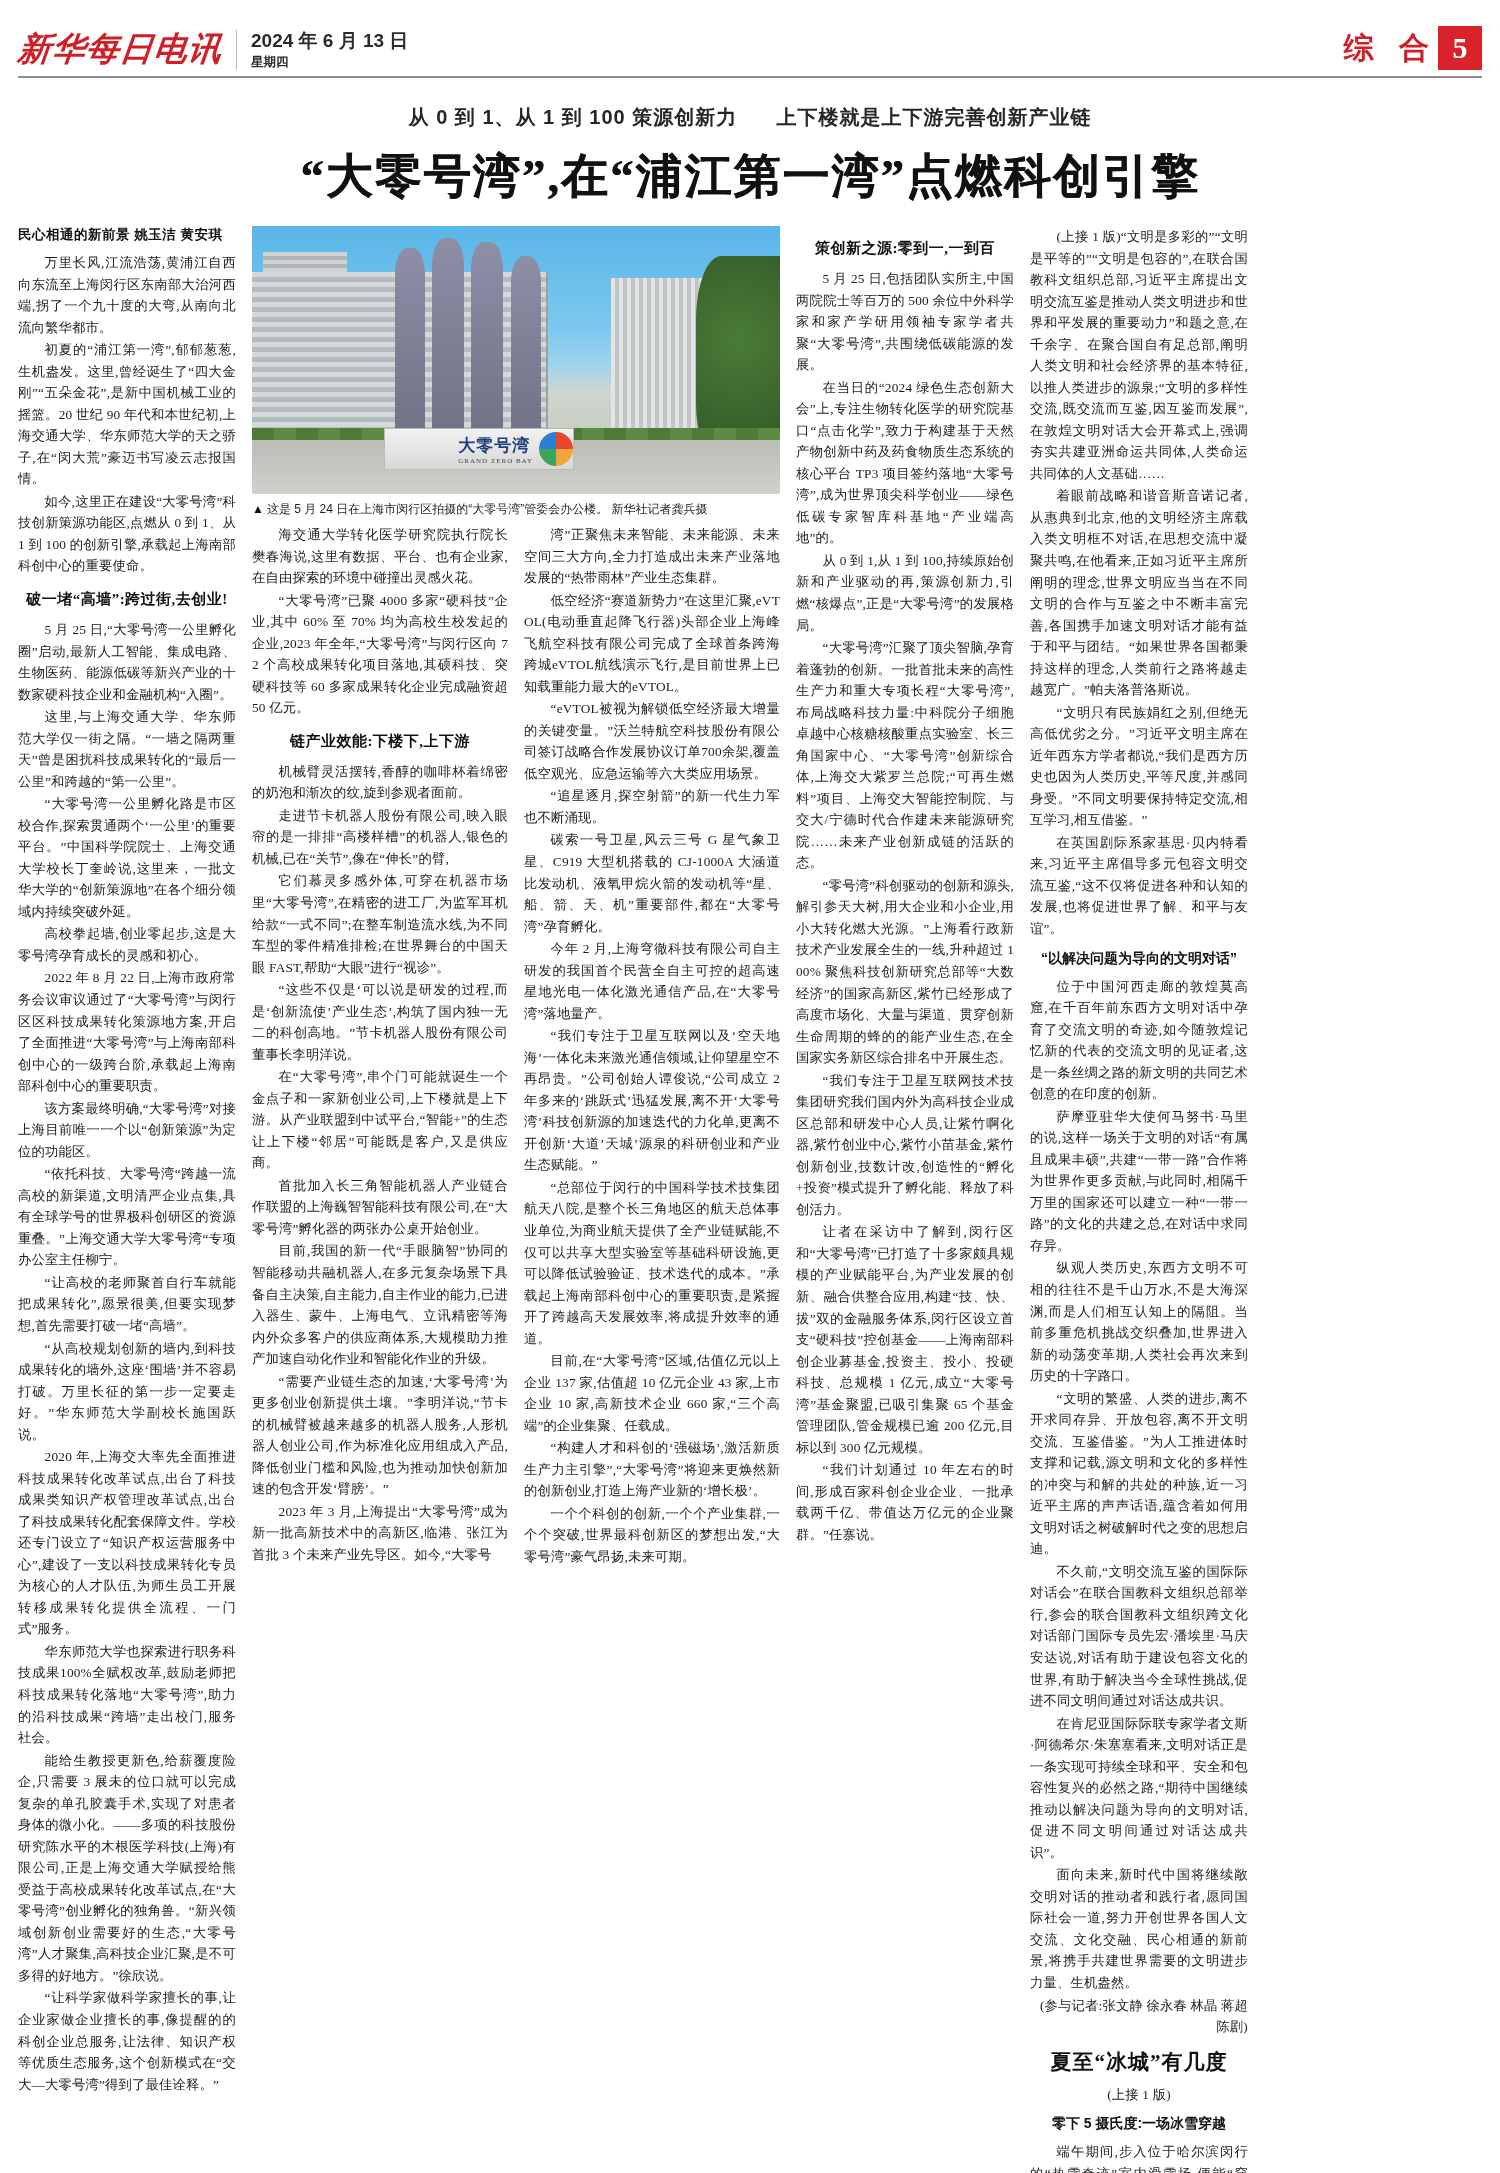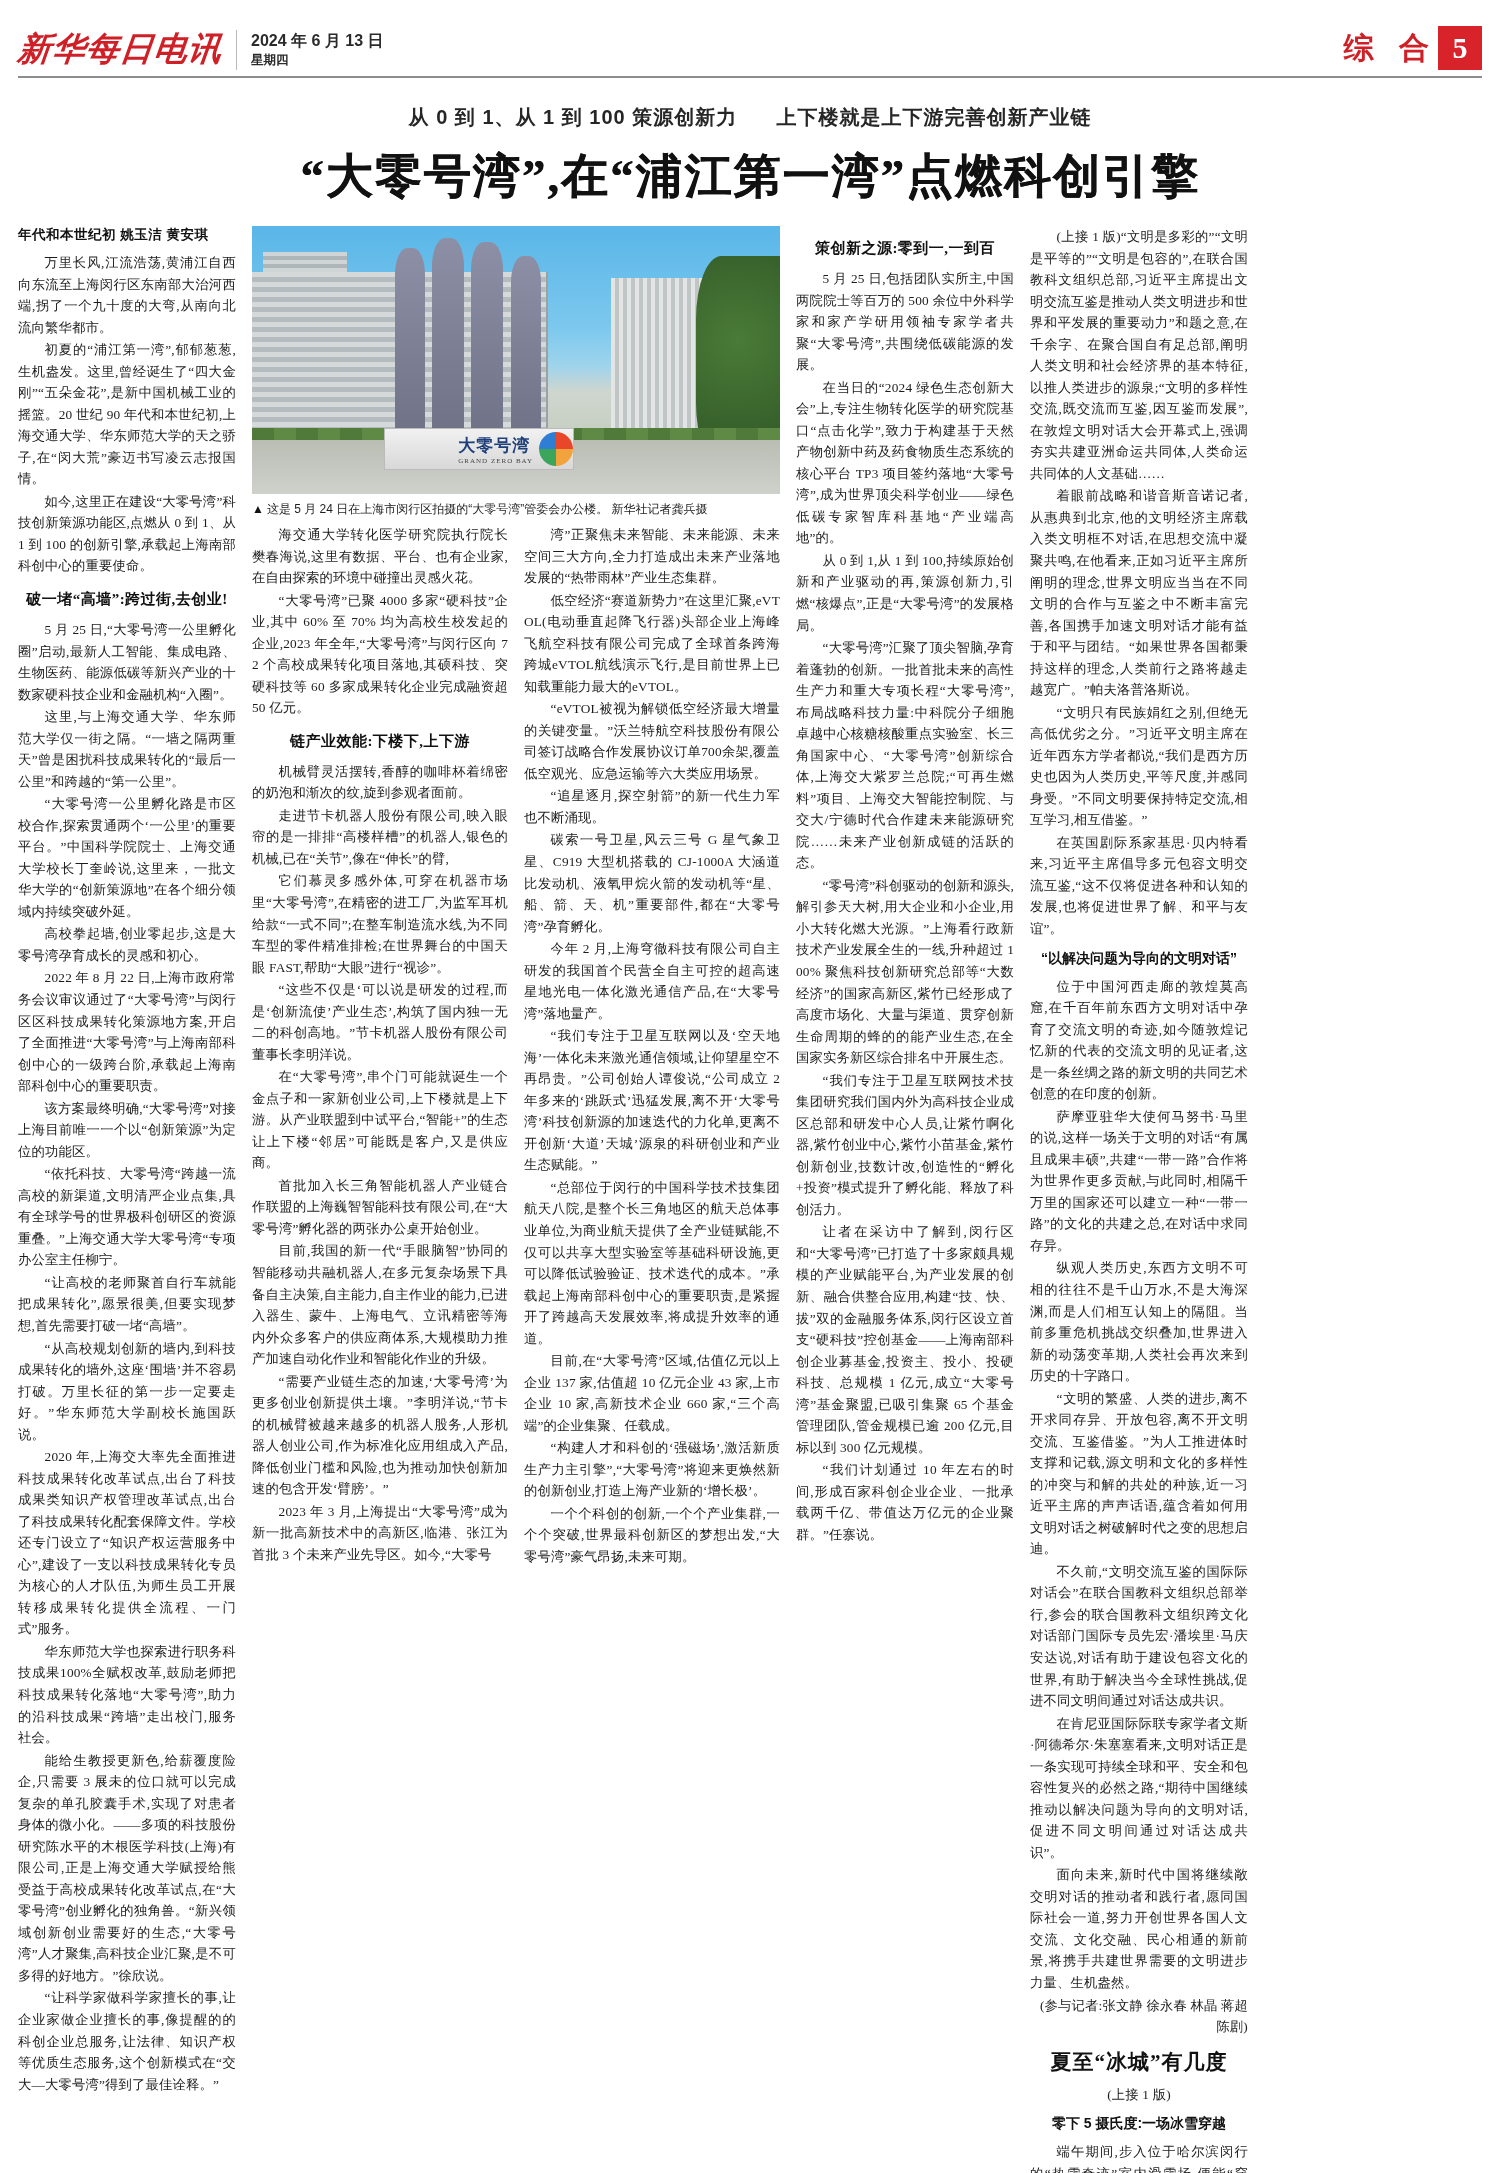--- a/index.html
+++ b/index.html
@@ -17,21 +17,21 @@
   .logo-block { display: flex; align-items: center; gap: 14px; }
   .logo {
     font-family: "Liberation Serif", serif;
     font-size: 33px; font-weight: bold; color: #cf2027;
     letter-spacing: 1px; font-style: italic;
     transform: skewX(-6deg);
     white-space: nowrap;
   }
   .logo-rule { width: 1px; height: 40px; background: #b9b9b9; }
   .date-block { line-height: 1.35; }
-  .date-line1 { font-family: "Liberation Sans", sans-serif; font-size: 16px; font-weight: bold; color: #2b2b2b; }
+  .date-line1 { font-family: "Liberation Sans", sans-serif; font-size: 19px; font-weight: bold; color: #2b2b2b; }
   .date-line2 { font-family: "Liberation Sans", sans-serif; font-size: 12.5px; font-weight: bold; color: #2b2b2b; }
   .masthead-spacer { flex: 1; }
   .section-tag { display: flex; align-items: center; padding-bottom: 2px; }
   .section-name {
     font-size: 30px; font-weight: bold; color: #cf2027;
     letter-spacing: 9px; font-family: "Liberation Serif", serif;
   }
   .section-num {
     background: #d9232b; color: #fff;
     width: 44px; height: 44px;
@@ -192,21 +192,21 @@
   <div class="kicker">
     <span>从 0 到 1、从 1 到 100 策源创新力</span>
     <span class="gap"></span>
     <span>上下楼就是上下游完善创新产业链</span>
   </div>
   <div class="headline">“大零号湾”,在“浦江第一湾”点燃科创引擎</div>
 
   <div class="cols">
 
     <div>
-      <div class="byline">年代和本世纪初  姚玉洁  黄安琪</div>
+      <div class="byline">民心相通的新前景  姚玉洁  黄安琪</div>
       <p class="body">万里长风,江流浩荡,黄浦江自西向东流至上海闵行区东南部大治河西端,拐了一个九十度的大弯,从南向北流向繁华都市。</p>
       <p class="body">初夏的“浦江第一湾”,郁郁葱葱,生机盎发。这里,曾经诞生了“四大金刚”“五朵金花”,是新中国机械工业的摇篮。20 世纪 90 年代和本世纪初,上海交通大学、华东师范大学的天之骄子,在“闵大荒”豪迈书写凌云志报国情。</p>
       <p class="body">如今,这里正在建设“大零号湾”科技创新策源功能区,点燃从 0 到 1、从 1 到 100 的创新引擎,承载起上海南部科创中心的重要使命。</p>
       <div class="subhead">破一堵“高墙”:跨过街,去创业!</div>
       <p class="body">5 月 25 日,“大零号湾一公里孵化圈”启动,最新人工智能、集成电路、生物医药、能源低碳等新兴产业的十数家硬科技企业和金融机构“入圈”。</p>
       <p class="body">这里,与上海交通大学、华东师范大学仅一街之隔。“一墙之隔两重天”曾是困扰科技成果转化的“最后一公里”和跨越的“第一公里”。</p>
       <p class="body">“大零号湾一公里孵化路是市区校合作,探索贯通两个‘一公里’的重要平台。”中国科学院院士、上海交通大学校长丁奎岭说,这里来，一批文华大学的“创新策源地”在各个细分领域内持续突破外延。</p>
       <p class="body">高校拳起墙,创业零起步,这是大零号湾孕育成长的灵感和初心。</p>
       <p class="body">2022 年 8 月 22 日,上海市政府常务会议审议通过了“大零号湾”与闵行区区科技成果转化策源地方案,开启了全面推进“大零号湾”与上海南部科创中心的一级跨台阶,承载起上海南部科创中心的重要职责。</p>
       <p class="body">该方案最终明确,“大零号湾”对接上海目前唯一一个以“创新策源”为定位的功能区。</p>

